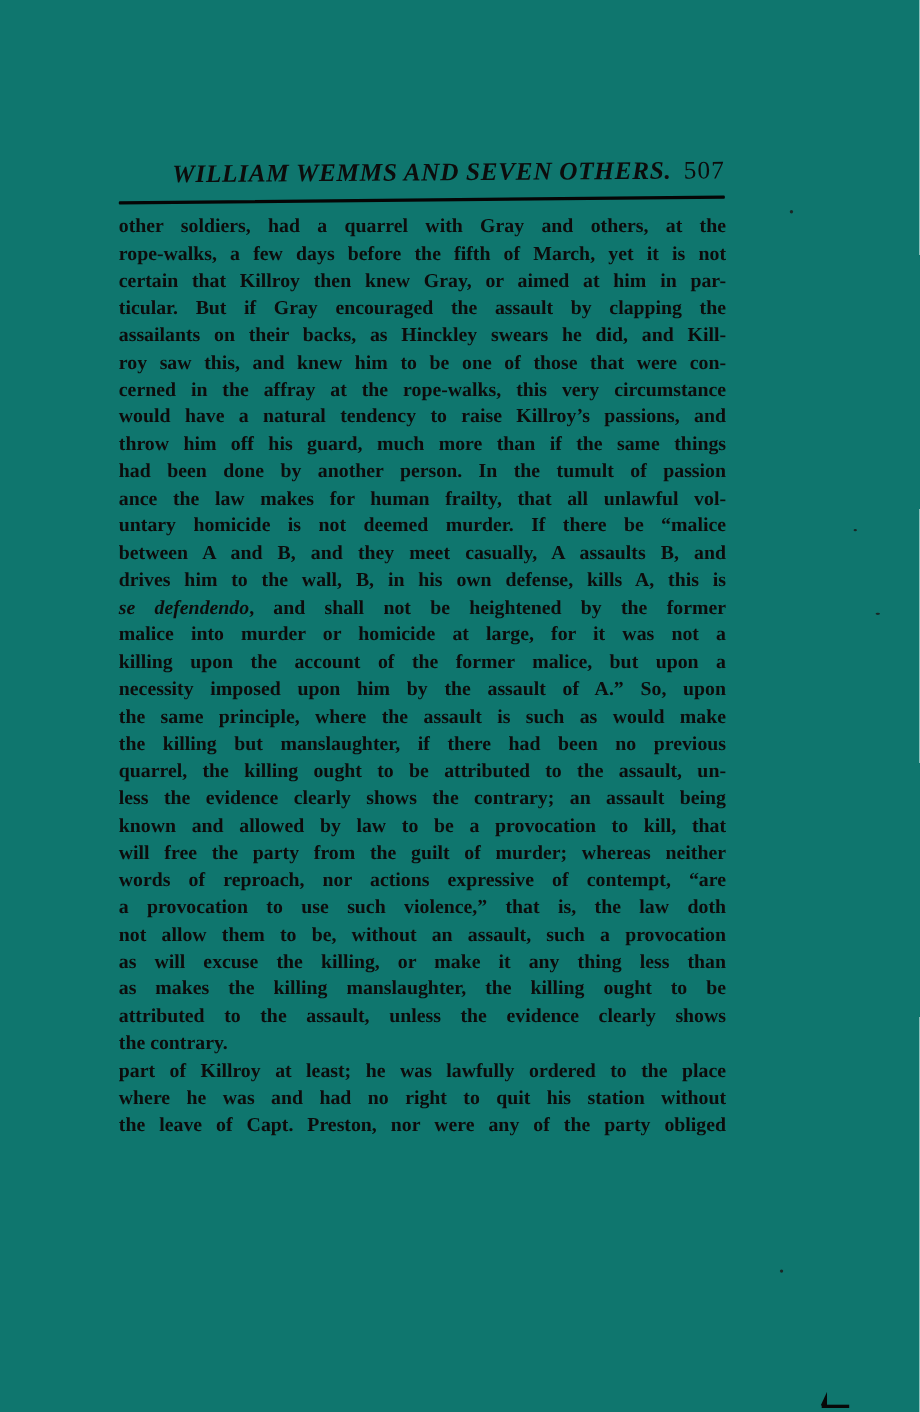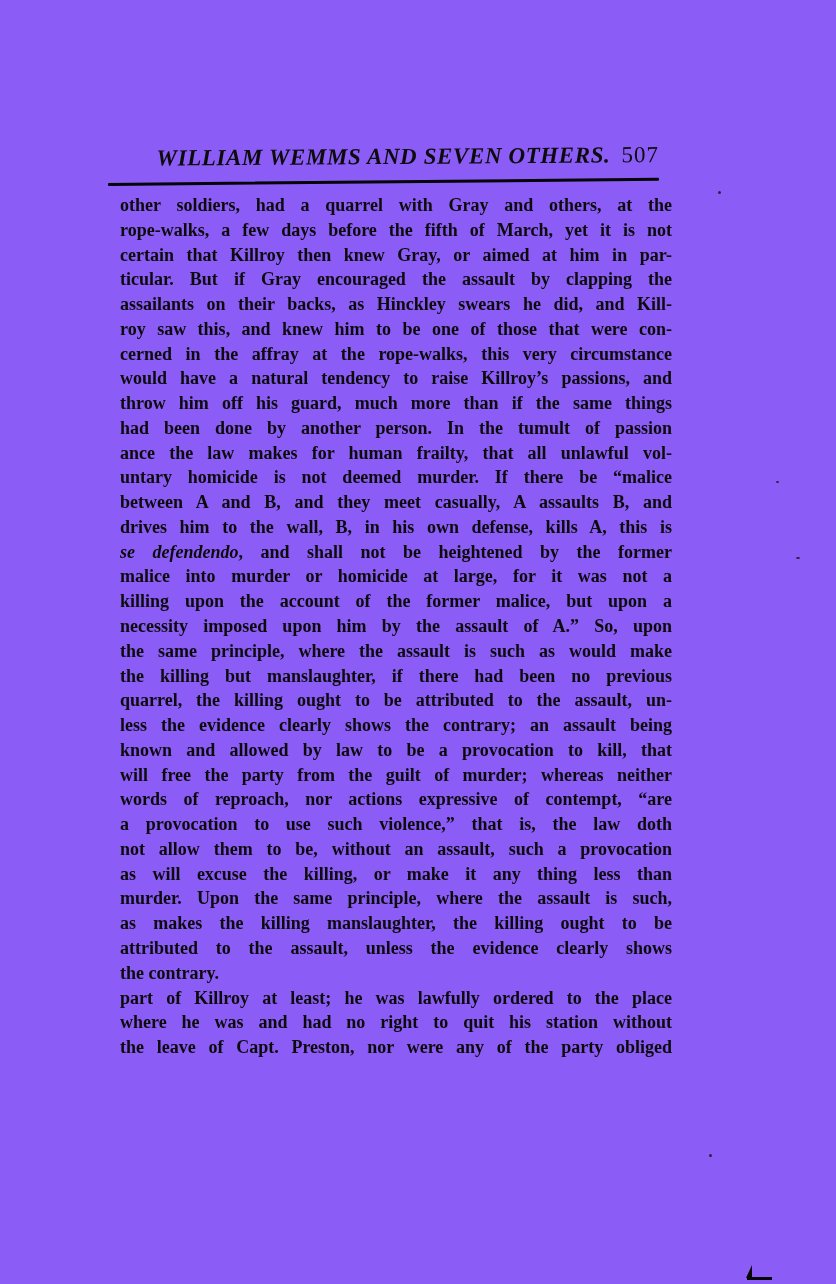--- a/index.html
+++ b/index.html
@@ -1,20 +1,20 @@
 <!DOCTYPE html>
 <html><head>
 <meta charset="utf-8">
 <style>
   html, body { margin: 0; padding: 0; background: #ffffff; }
   .page {
     position: relative;
     width: 836px;
     height: 1284px;
-    background: #8b5cf6;
+    background: #0f766e;
     overflow: hidden;
     font-family: "Liberation Serif", serif;
     color: #0c0c0c;
   }
   
   .page-header {
     position: absolute;
     left: 108px;
     top: 144px;
     width: 551px;
@@ -45,21 +45,21 @@
     width: 551px;
     height: 3.4px;
     background: #050505;
     transform: rotate(-0.55deg);
     transform-origin: left center;
     border-radius: 1px;
   }
   
   .text-block {
     position: absolute;
-    left: 120px;
+    left: 108px;
     top: 193px;
     width: 552px;
     font-size: 18px;
     font-weight: bold;
     line-height: 24.78px;
   }
   .line {
     text-align: justify;
     text-align-last: justify;
     height: 24.78px;
@@ -133,21 +133,20 @@
         <div class="line"><span>the same principle, where the assault is such as would make</span></div>
         <div class="line"><span>the killing but manslaughter, if there had been no previous</span></div>
         <div class="line"><span>quarrel, the killing ought to be attributed to the assault, un-</span></div>
         <div class="line"><span>less the evidence clearly shows the contrary; an assault being</span></div>
         <div class="line"><span>known and allowed by law to be a provocation to kill, that</span></div>
         <div class="line"><span>will free the party from the guilt of murder; whereas neither</span></div>
         <div class="line"><span>words of reproach, nor actions expressive of contempt, “are</span></div>
         <div class="line"><span>a provocation to use such violence,” that is, the law doth</span></div>
         <div class="line"><span>not allow them to be, without an assault, such a provocation</span></div>
         <div class="line"><span>as will excuse the killing, or make it any thing less than</span></div>
-        <div class="line"><span>murder. Upon the same principle, where the assault is such,</span></div>
         <div class="line"><span>as makes the killing manslaughter, the killing ought to be</span></div>
         <div class="line"><span>attributed to the assault, unless the evidence clearly shows</span></div>
         <div class="line flush"><span>the contrary.</span></div>
       </div>
       <div>
         <div class="line"><span>part of Killroy at least; he was lawfully ordered to the place</span></div>
         <div class="line"><span>where he was and had no right to quit his station without</span></div>
         <div class="line"><span>the leave of Capt. Preston, nor were any of the party obliged</span></div>
       </div>
     </div>

